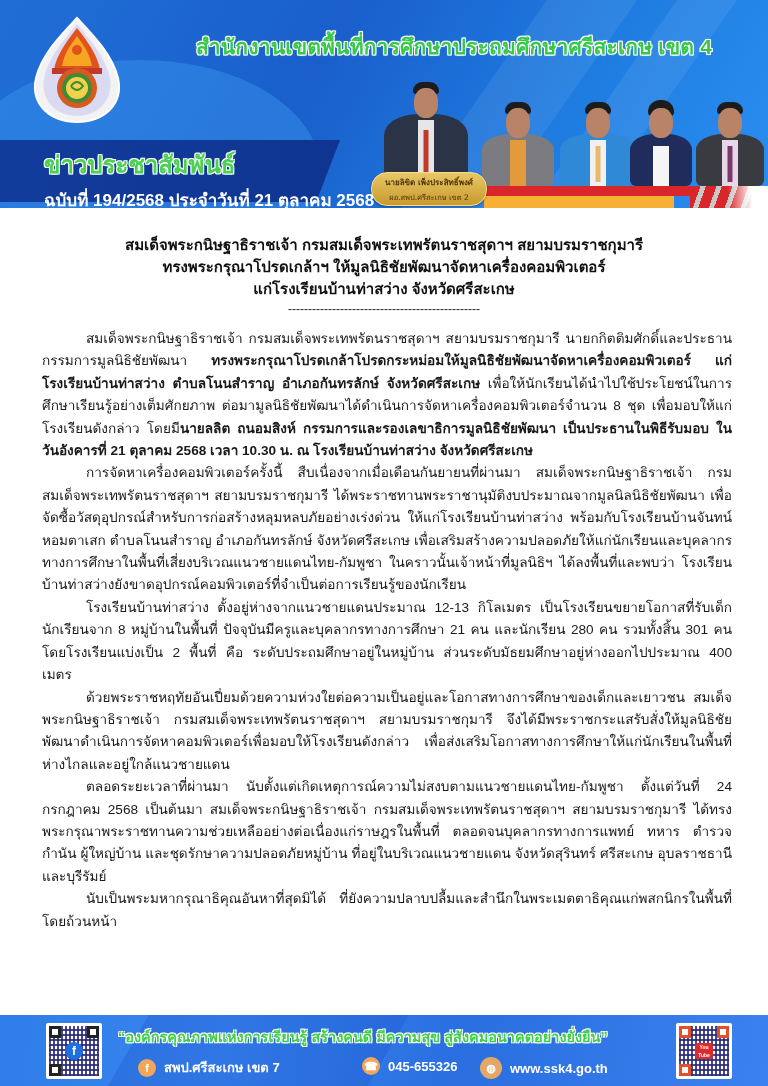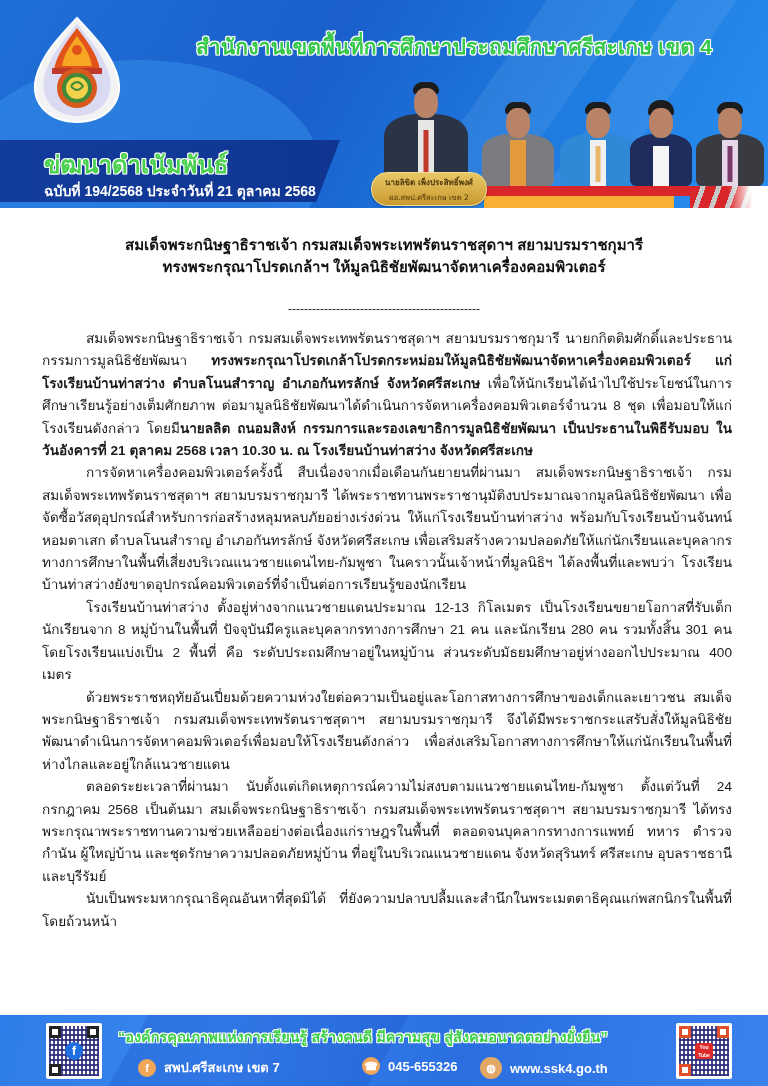--- a/index.html
+++ b/index.html
@@ -44,23 +44,23 @@
     clip-path: polygon(0 0, 100% 0, 93% 100%, 0 100%);
   }
   .news-title {
     position: absolute; left: 44px; top: 145px;
     font-family: "Liberation Sans", sans-serif; font-weight: bold;
     font-size: 24px; color: #49d14f;
     text-shadow: 1px 1px 0 #fff, -1px -1px 0 #fff, 1px -1px 0 #fff, -1px 1px 0 #fff;
     white-space: nowrap;
   }
   .news-issue {
-    position: absolute; left: 44px; top: 180px;
-    font-family: "Liberation Sans", sans-serif; font-weight: bold;
-    font-size: 14px; color: #ffffff; white-space: nowrap;
+    position: absolute; left: 44px; top: 186px;
+    font-family: "Liberation Sans", sans-serif; font-weight: bold;
+    font-size: 17px; color: #ffffff; white-space: nowrap;
   }
   .stripe-red {
     position: absolute; left: 484px; top: 186px; width: 220px; height: 10px;
     background: #d9262a;
   }
   .stripe-orange {
     position: absolute; left: 484px; top: 196px; width: 190px; height: 12px;
     background: #f7b033;
   }
   .stripe-bars {
@@ -221,27 +221,28 @@
   <div class="stripe-orange"></div>
   <div class="stripe-bars"></div>
   <div class="white-corner"></div>
 
   <div class="nameplate">
     <span class="np-name">นายลิขิต เพ็งประสิทธิ์พงศ์</span>
     <span class="np-pos">ผอ.สพป.ศรีสะเกษ เขต 2</span>
   </div>
 
   <div class="news-band"></div>
-  <div class="news-title">ข่ฒนาดำเนัมพันธ์</div>
+  <div class="news-title">ข่าวประชาสัมพันธ์</div>
   <div class="news-issue">ฉบับที่ 194/2568 ประจำวันที่ 21 ตุลาคม 2568</div>
 </div>
 
 <div class="headline">
   <span>สมเด็จพระกนิษฐาธิราชเจ้า กรมสมเด็จพระเทพรัตนราชสุดาฯ สยามบรมราชกุมารี</span>
   <span>ทรงพระกรุณาโปรดเกล้าฯ ให้มูลนิธิชัยพัฒนาจัดหาเครื่องคอมพิวเตอร์</span>
+  <span>แก่โรงเรียนบ้านท่าสว่าง จังหวัดศรีสะเกษ</span>
 </div>
 <div class="divider">------------------------------------------------</div>
 
 <div class="body">
   <p><span>สมเด็จพระกนิษฐาธิราชเจ้า กรมสมเด็จพระเทพรัตนราชสุดาฯ สยามบรมราชกุมารี นายกกิตติมศักดิ์และประธานกรรมการมูลนิธิชัยพัฒนา </span><b>ทรงพระกรุณาโปรดเกล้าโปรดกระหม่อมให้มูลนิธิชัยพัฒนาจัดหาเครื่องคอมพิวเตอร์ แก่โรงเรียนบ้านท่าสว่าง ตำบลโนนสำราญ อำเภอกันทรลักษ์ จังหวัดศรีสะเกษ</b><span> เพื่อให้นักเรียนได้นำไปใช้ประโยชน์ในการศึกษาเรียนรู้อย่างเต็มศักยภาพ ต่อมามูลนิธิชัยพัฒนาได้ดำเนินการจัดหาเครื่องคอมพิวเตอร์จำนวน 8 ชุด เพื่อมอบให้แก่โรงเรียนดังกล่าว โดยมี</span><b>นายลลิต ถนอมสิงห์ กรรมการและรองเลขาธิการมูลนิธิชัยพัฒนา เป็นประธานในพิธีรับมอบ ในวันอังคารที่ 21 ตุลาคม 2568 เวลา 10.30 น. ณ โรงเรียนบ้านท่าสว่าง จังหวัดศรีสะเกษ</b></p>
   <p>การจัดหาเครื่องคอมพิวเตอร์ครั้งนี้ สืบเนื่องจากเมื่อเดือนกันยายนที่ผ่านมา สมเด็จพระกนิษฐาธิราชเจ้า กรมสมเด็จพระเทพรัตนราชสุดาฯ สยามบรมราชกุมารี ได้พระราชทานพระราชานุมัติงบประมาณจากมูลนิลนิธิชัยพัฒนา เพื่อจัดซื้อวัสดุอุปกรณ์สำหรับการก่อสร้างหลุมหลบภัยอย่างเร่งด่วน ให้แก่โรงเรียนบ้านท่าสว่าง พร้อมกับโรงเรียนบ้านจันทน์หอมตาเสก ตำบลโนนสำราญ อำเภอกันทรลักษ์ จังหวัดศรีสะเกษ เพื่อเสริมสร้างความปลอดภัยให้แก่นักเรียนและบุคลากรทางการศึกษาในพื้นที่เสี่ยงบริเวณแนวชายแดนไทย-กัมพูชา ในคราวนั้นเจ้าหน้าที่มูลนิธิฯ ได้ลงพื้นที่และพบว่า โรงเรียนบ้านท่าสว่างยังขาดอุปกรณ์คอมพิวเตอร์ที่จำเป็นต่อการเรียนรู้ของนักเรียน</p>
   <p>โรงเรียนบ้านท่าสว่าง ตั้งอยู่ห่างจากแนวชายแดนประมาณ 12-13 กิโลเมตร เป็นโรงเรียนขยายโอกาสที่รับเด็กนักเรียนจาก 8 หมู่บ้านในพื้นที่ ปัจจุบันมีครูและบุคลากรทางการศึกษา 21 คน และนักเรียน 280 คน รวมทั้งสิ้น 301 คน โดยโรงเรียนแบ่งเป็น 2 พื้นที่ คือ ระดับประถมศึกษาอยู่ในหมู่บ้าน ส่วนระดับมัธยมศึกษาอยู่ห่างออกไปประมาณ 400 เมตร</p>
   <p>ด้วยพระราชหฤทัยอันเปี่ยมด้วยความห่วงใยต่อความเป็นอยู่และโอกาสทางการศึกษาของเด็กและเยาวชน สมเด็จพระกนิษฐาธิราชเจ้า กรมสมเด็จพระเทพรัตนราชสุดาฯ สยามบรมราชกุมารี จึงได้มีพระราชกระแสรับสั่งให้มูลนิธิชัยพัฒนาดำเนินการจัดหาคอมพิวเตอร์เพื่อมอบให้โรงเรียนดังกล่าว เพื่อส่งเสริมโอกาสทางการศึกษาให้แก่นักเรียนในพื้นที่ห่างไกลและอยู่ใกล้แนวชายแดน</p>
   <p>ตลอดระยะเวลาที่ผ่านมา นับตั้งแต่เกิดเหตุการณ์ความไม่สงบตามแนวชายแดนไทย-กัมพูชา ตั้งแต่วันที่ 24 กรกฎาคม 2568 เป็นต้นมา สมเด็จพระกนิษฐาธิราชเจ้า กรมสมเด็จพระเทพรัตนราชสุดาฯ สยามบรมราชกุมารี ได้ทรงพระกรุณาพระราชทานความช่วยเหลืออย่างต่อเนื่องแก่ราษฎรในพื้นที่ ตลอดจนบุคลากรทางการแพทย์ ทหาร ตำรวจ กำนัน ผู้ใหญ่บ้าน และชุดรักษาความปลอดภัยหมู่บ้าน ที่อยู่ในบริเวณแนวชายแดน จังหวัดสุรินทร์ ศรีสะเกษ อุบลราชธานี และบุรีรัมย์</p>
   <p>นับเป็นพระมหากรุณาธิคุณอันหาที่สุดมิได้ ที่ยังความปลาบปลื้มและสำนึกในพระเมตตาธิคุณแก่พสกนิกรในพื้นที่โดยถ้วนหน้า</p>

